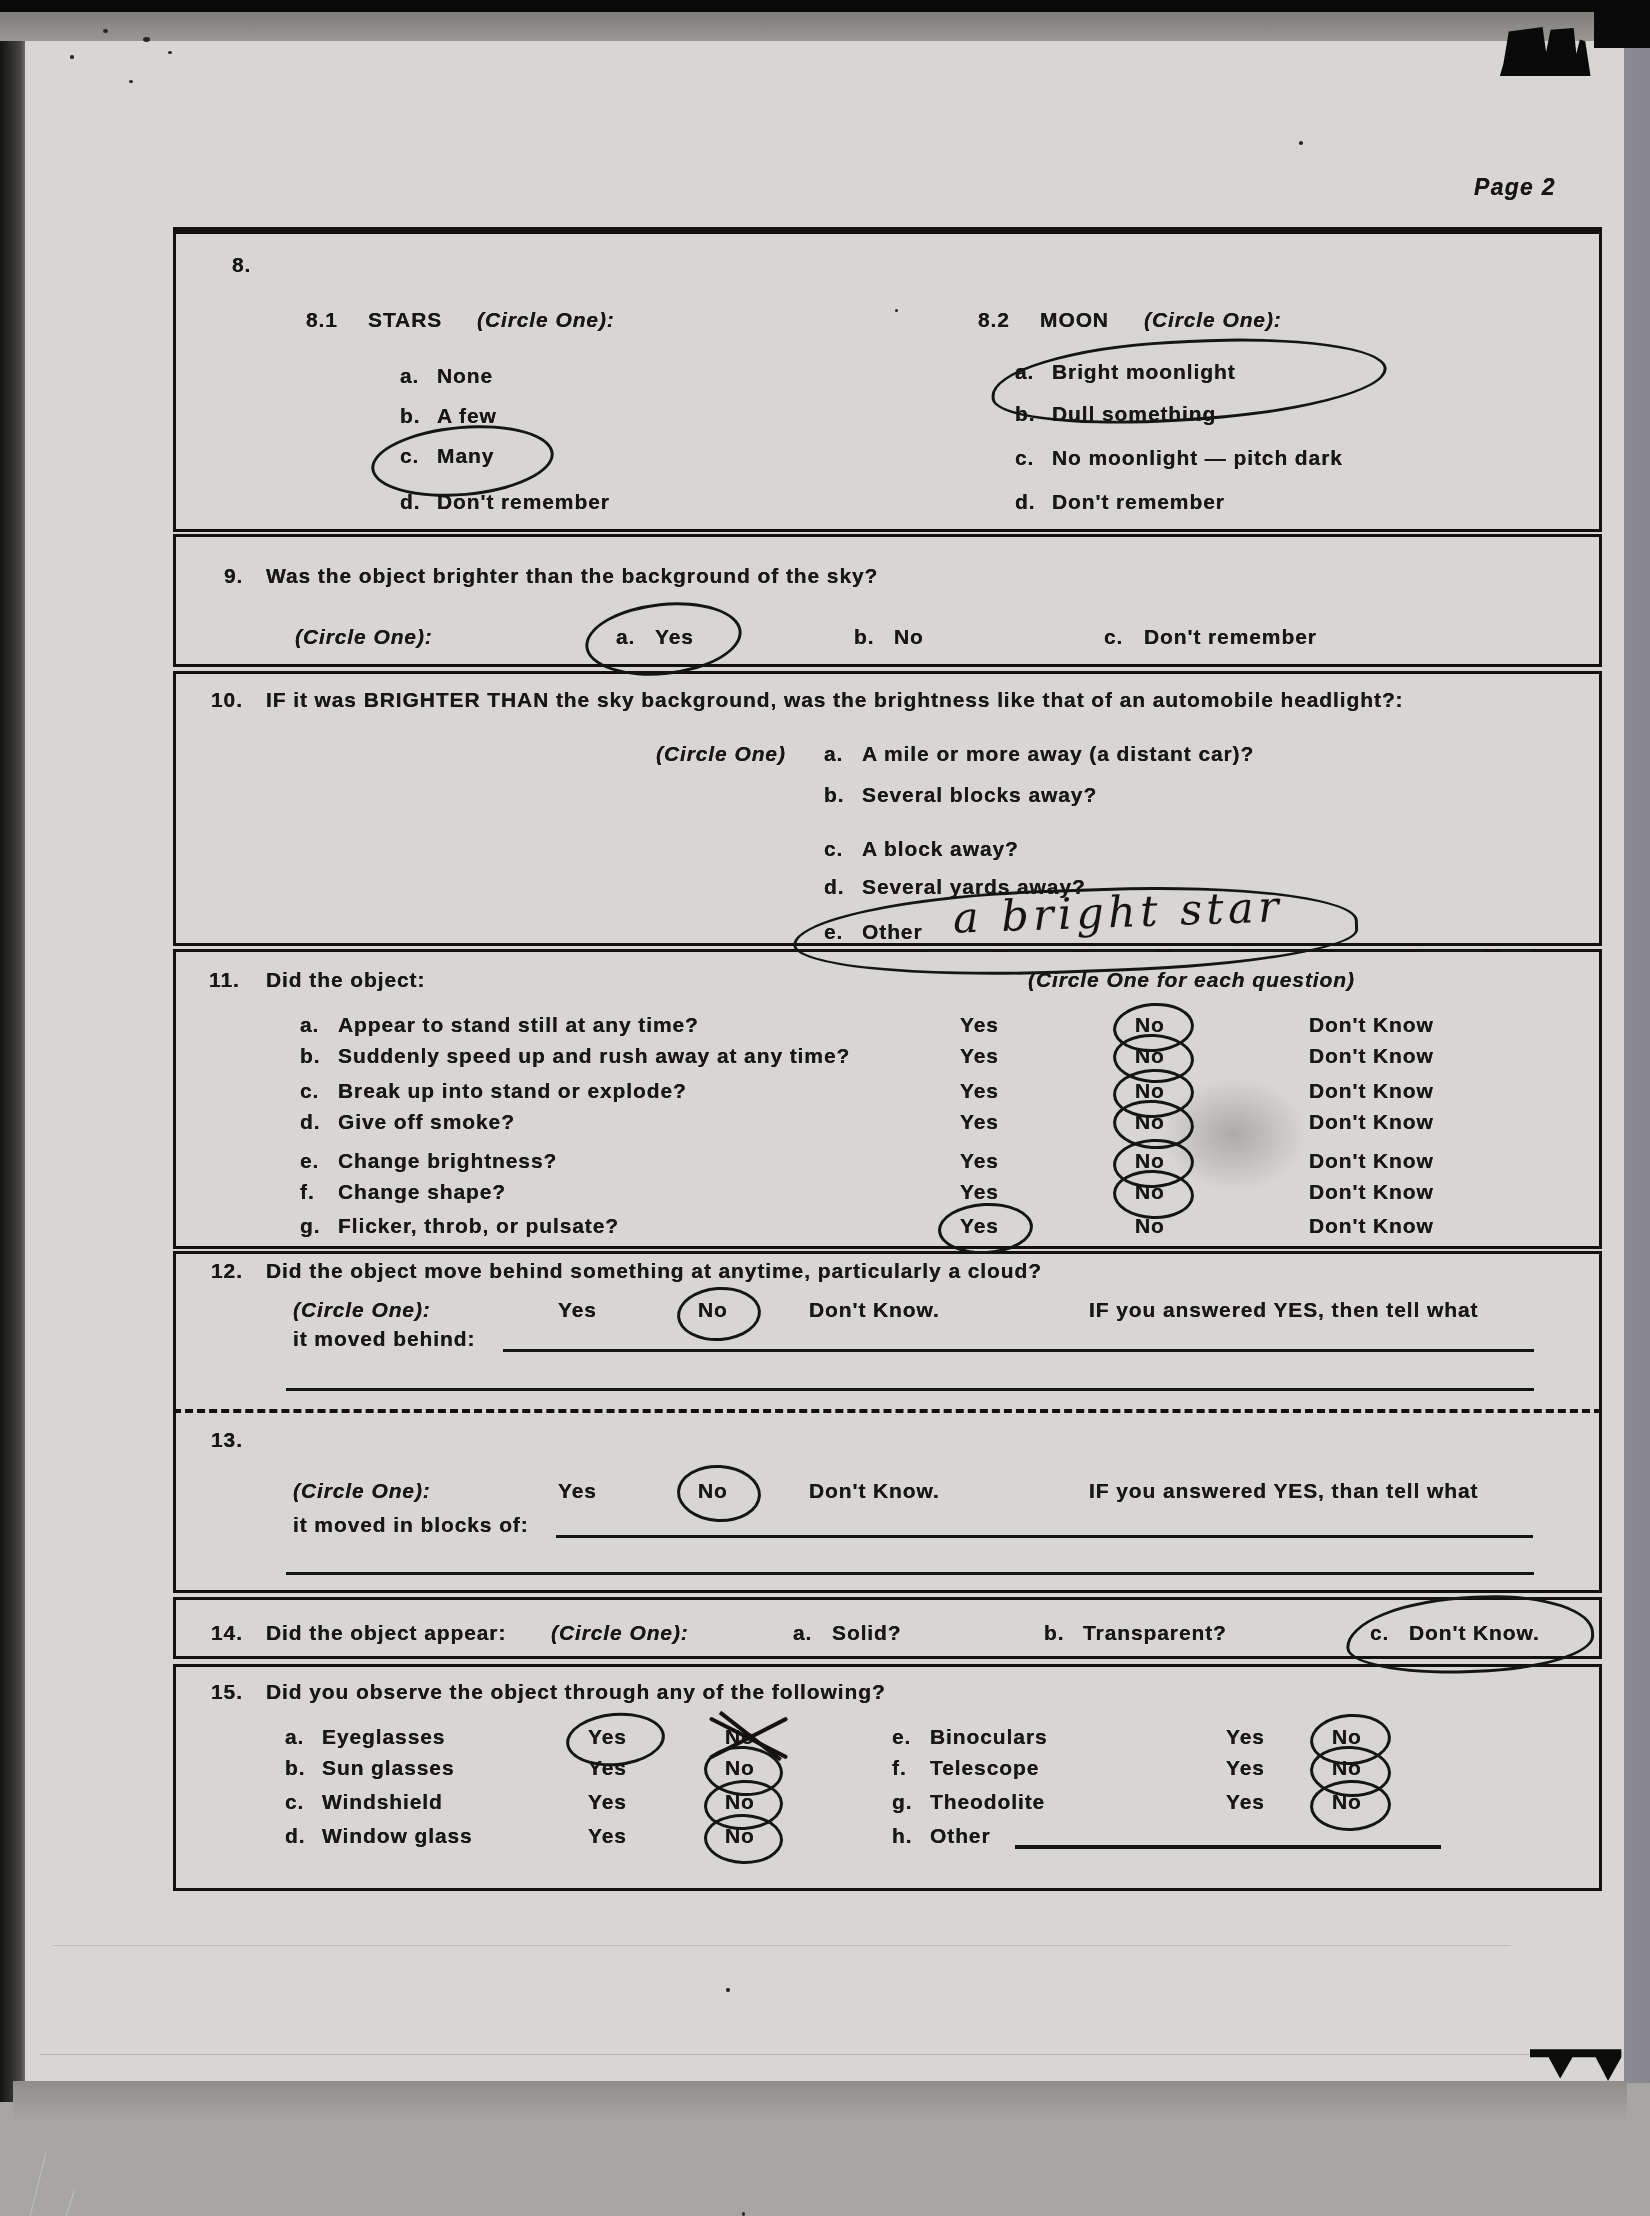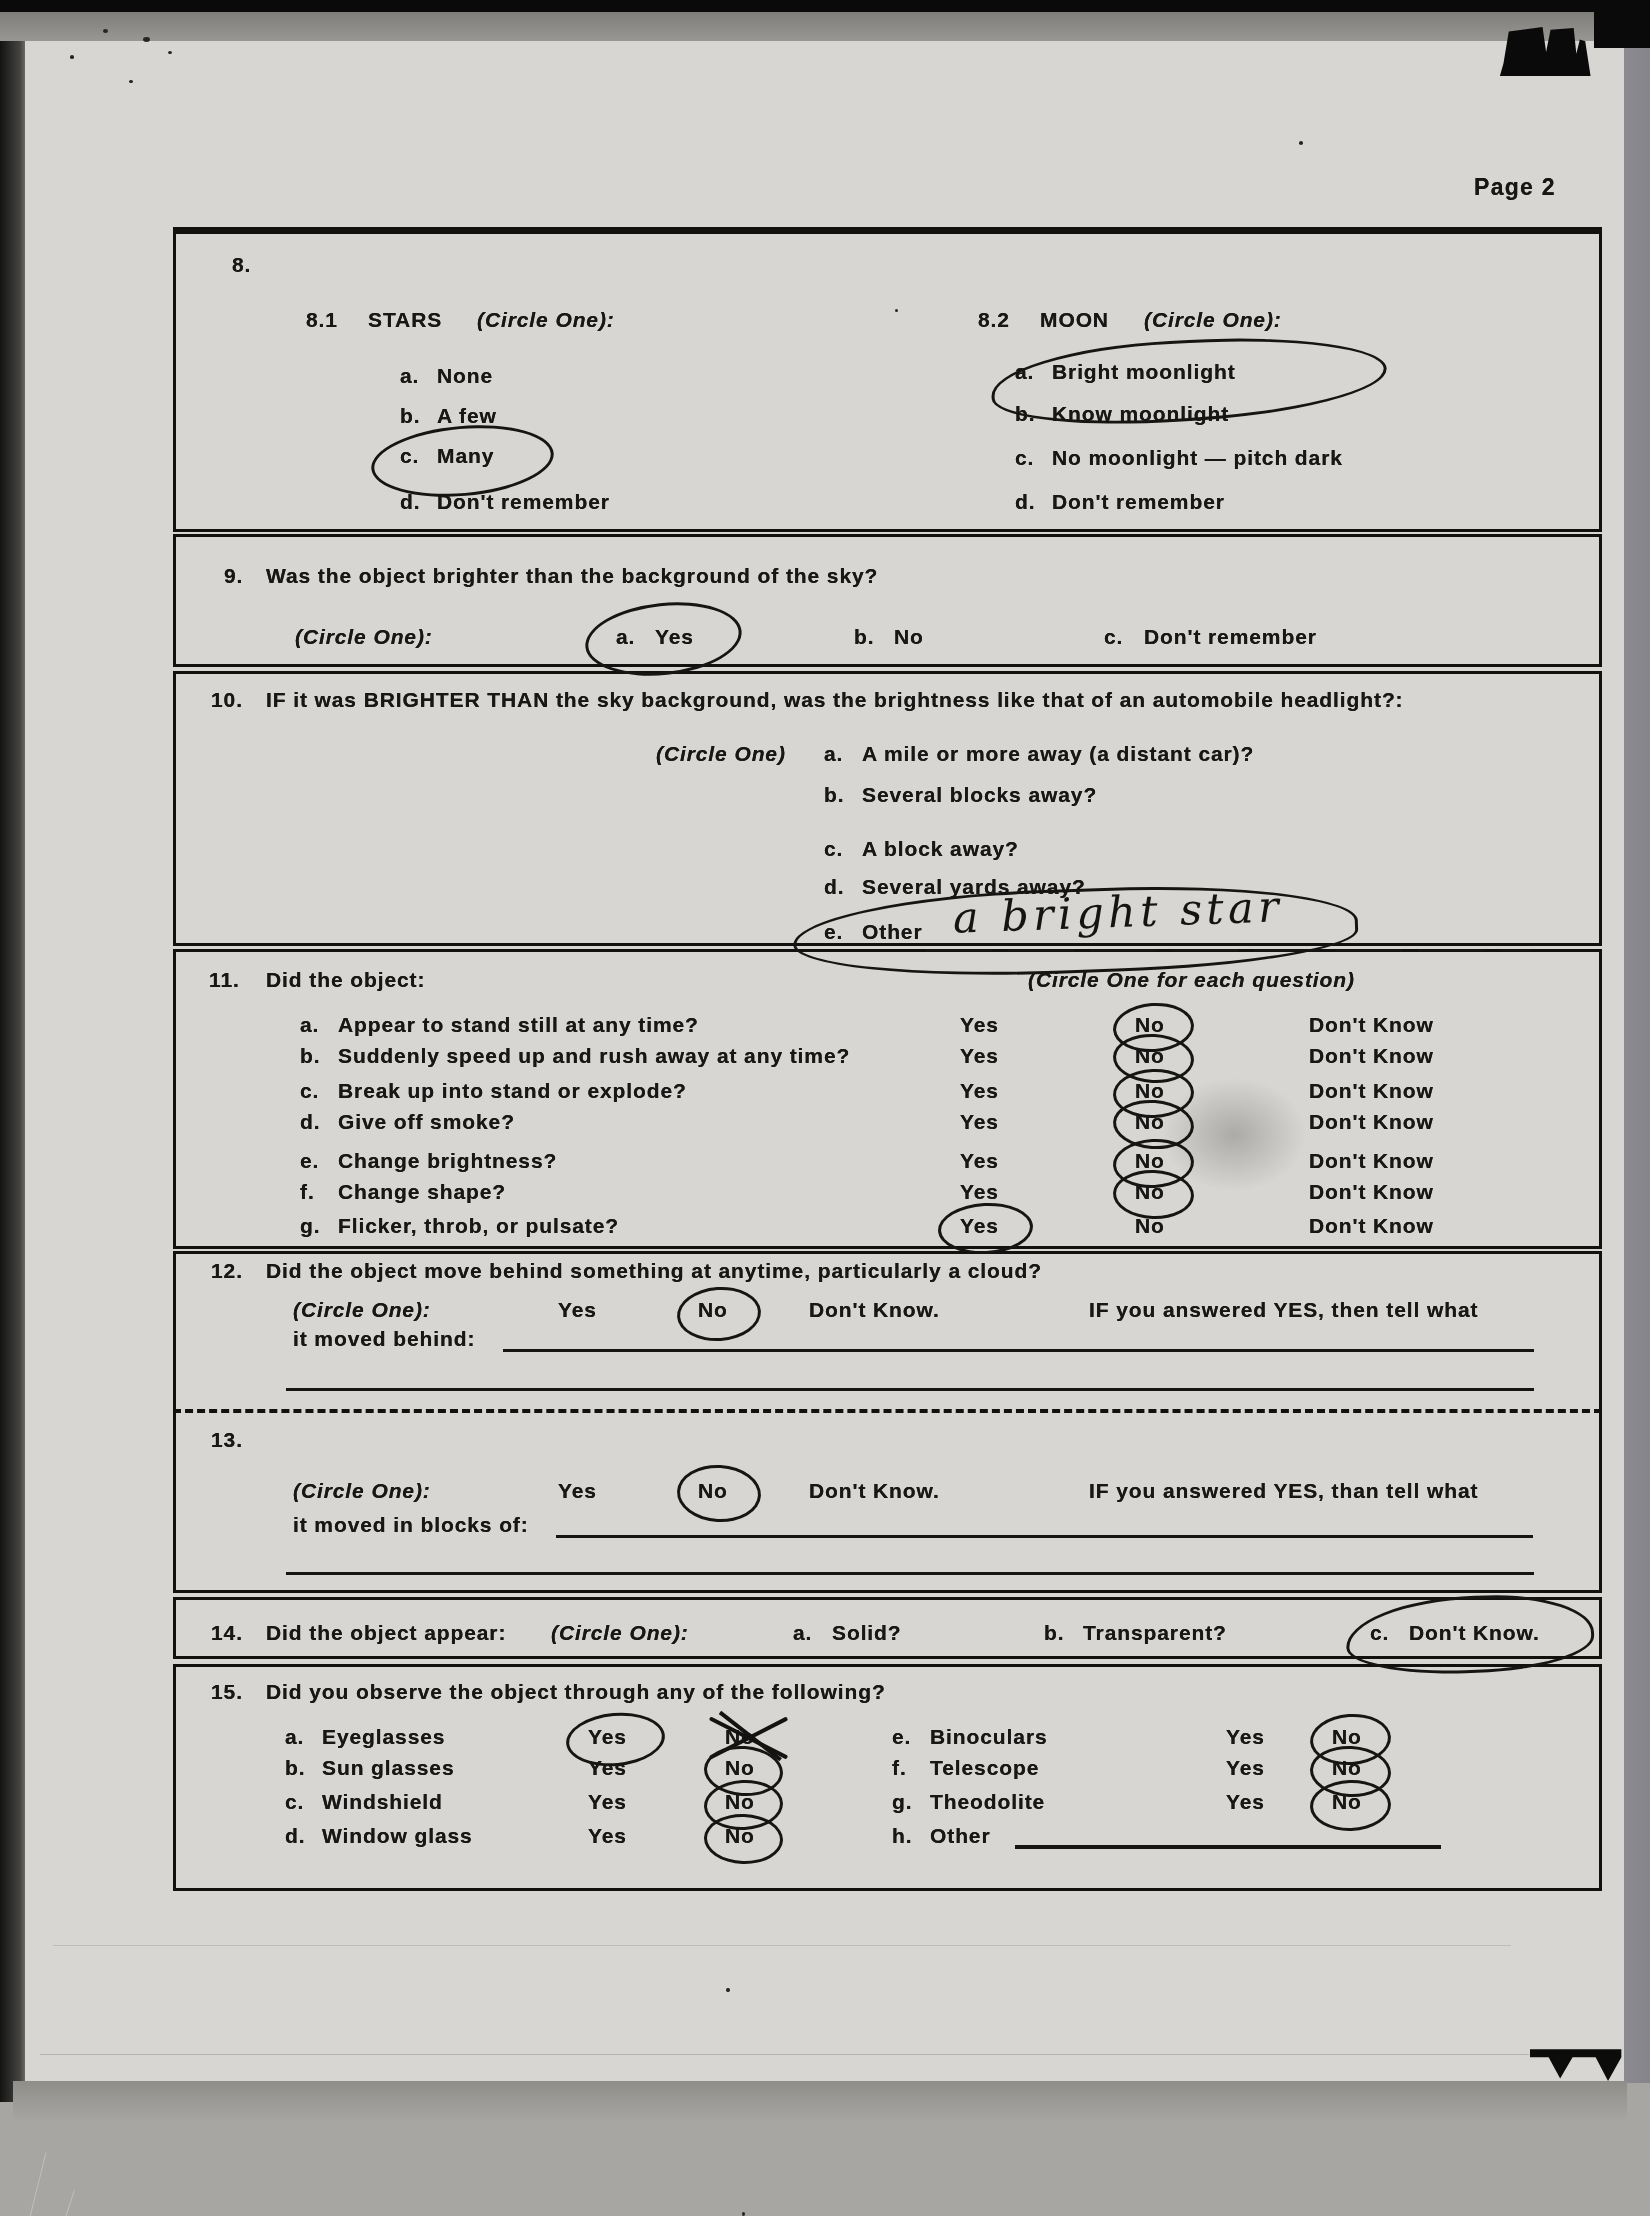--- a/index.html
+++ b/index.html
@@ -76,21 +76,21 @@
   <div class="speck" style="left:70px;top:55px;width:4.4px;height:3.5px;"></div>
   <div class="speck" style="left:129px;top:80px;width:3.5px;height:3.1px;"></div>
   <div class="speck" style="left:1299px;top:141px;width:4px;height:3.5px;"></div>
   <div class="speck" style="left:895px;top:309px;width:3.1px;height:3.1px;"></div>
   <div class="speck" style="left:726px;top:1988px;width:3.5px;height:4.4px;"></div>
   <div class="speck" style="left:742px;top:2212px;width:3.1px;height:4px;"></div>
   <div class="smudge" style="left:1161px;top:1077px;width:146px;height:115px;"></div>
   <div class="scratch" style="left:23px;top:2150px;height:186px;transform:rotate(14deg);"></div>
   <div class="scratch" style="left:41px;top:2185px;height:213px;transform:rotate(18deg);"></div>
 
-  <div class="t pg" style="left:1474px;top:176px;">Page 2</div>
+  <div class="t pg" style="left:1474px;top:176px;font-style:italic;">Page 2</div>
 
   <div class="fbox" style="top:227px;height:305px;border-top-width:7px;"></div>
   <div class="fbox" style="top:534px;height:133px;"></div>
   <div class="fbox" style="top:671px;height:275px;"></div>
   <div class="fbox" style="top:949px;height:300px;"></div>
   <div class="fbox" style="top:1251px;height:342px;"></div>
   <div class="dash-sep" style="top:1409px;"></div>
   <div class="fbox" style="top:1597px;height:62px;"></div>
   <div class="fbox" style="top:1664px;height:227px;"></div>
 
@@ -110,21 +110,21 @@
   <span class="t" style="left:437px;top:405px;">A few</span>
   <span class="t" style="left:400px;top:445px;">c.</span>
   <span class="t" style="left:437px;top:445px;">Many</span>
   <span class="t" style="left:400px;top:491px;">d.</span>
   <span class="t" style="left:437px;top:491px;">Don't remember</span>
   <div class="oval" style="left:371px;top:426px;width:177px;height:64px;transform:rotate(-5deg);"></div>
 
   <span class="t" style="left:1015px;top:361px;">a.</span>
   <span class="t" style="left:1052px;top:361px;">Bright moonlight</span>
   <span class="t" style="left:1015px;top:403px;">b.</span>
-  <span class="t" style="left:1052px;top:403px;">Know moonlight</span>
+  <span class="t" style="left:1052px;top:403px;">Dull something</span>
   <span class="t" style="left:1015px;top:447px;">c.</span>
   <span class="t" style="left:1052px;top:447px;">No moonlight — pitch dark</span>
   <span class="t" style="left:1015px;top:491px;">d.</span>
   <span class="t" style="left:1052px;top:491px;">Don't remember</span>
   <div class="oval" style="left:991px;top:340px;width:390px;height:75px;transform:rotate(-3deg);border-radius:48% 52% 55% 45% / 60% 50% 55% 42%;"></div>
 
   <span class="t" style="left:224px;top:565px;">9.</span>
   <span class="t" style="left:266px;top:565px;">Was the object brighter than the background of the sky?</span>
   <span class="t it" style="left:295px;top:626px;">(Circle One):</span>
   <span class="t" style="left:616px;top:626px;">a.</span>

